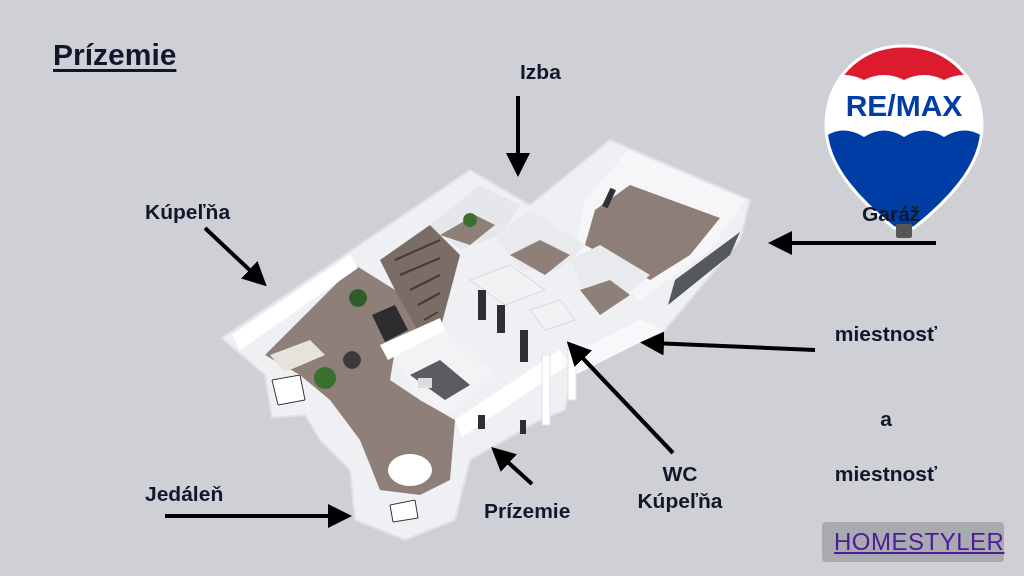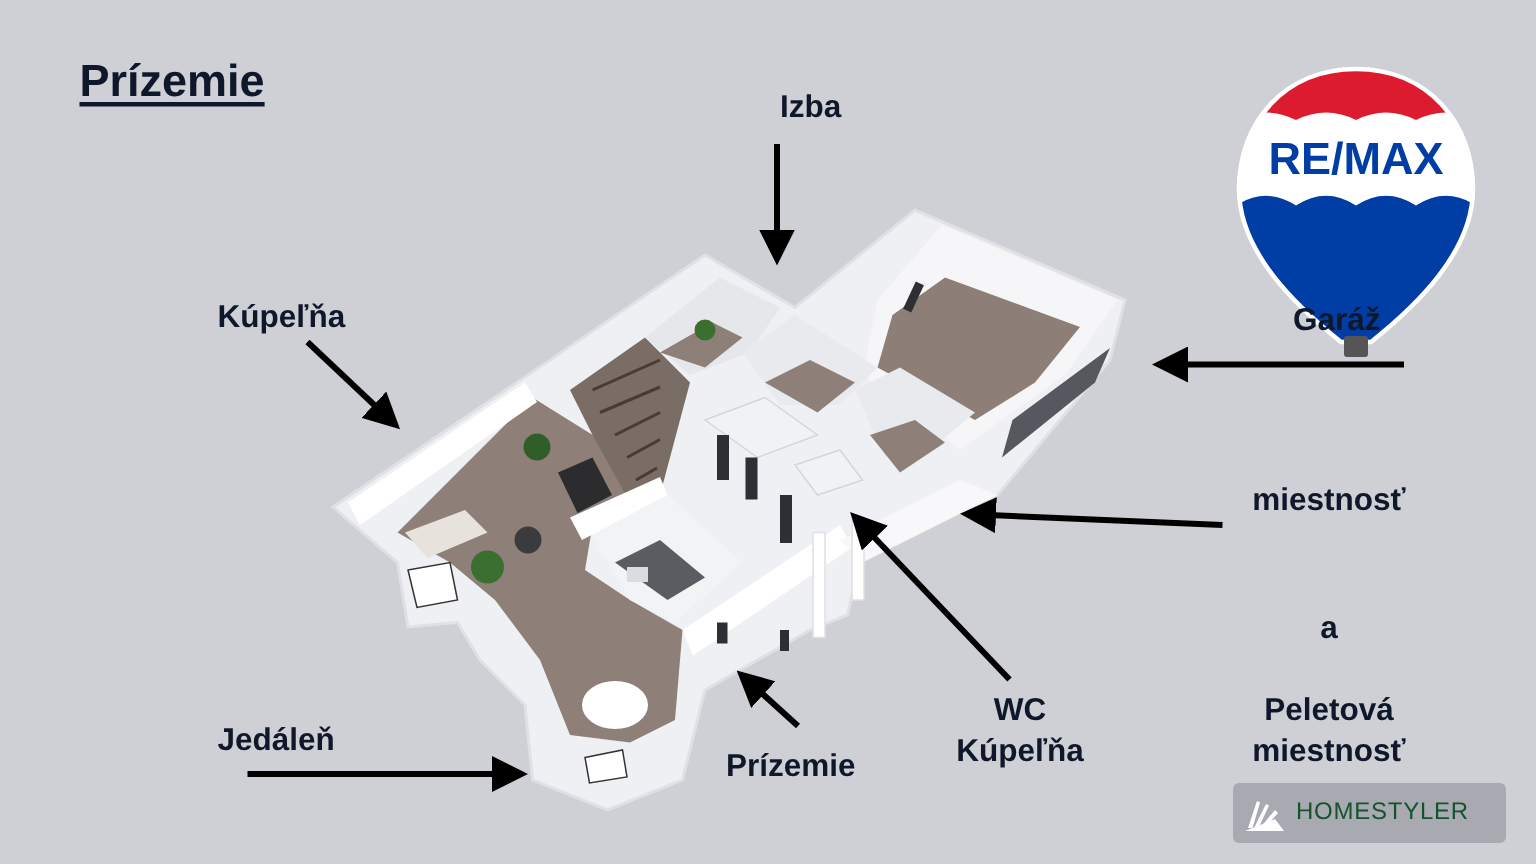--- a/index.html
+++ b/index.html
@@ -3,21 +3,21 @@
 <meta charset="utf-8">
 <style>
   html,body{margin:0;padding:0;}
   body{width:1024px;height:576px;overflow:hidden;background:#cfd0d6;font-family:"Liberation Sans",sans-serif;position:relative;}
   .title{position:absolute;left:53px;top:38px;font-size:30px;font-weight:bold;color:#0f172a;text-decoration:underline;text-underline-offset:4px;text-decoration-thickness:3px;}
   .lbl{position:absolute;font-weight:bold;color:#0f172a;font-size:21px;line-height:27px;}
   .center{text-align:center;}
   svg.overlay{position:absolute;left:0;top:0;}
   .balloon{position:absolute;left:824px;top:42px;width:160px;height:200px;}
   .hs{position:absolute;left:822px;top:522px;width:182px;height:40px;background:#a9aab1;border-radius:4px;display:flex;align-items:center;}
-  .hs-text{color:#14532d;font-size:16px;letter-spacing:0.5px;margin-left:6px;}
+  .hs-text{color:#4c1d95;font-size:24px;letter-spacing:0.5px;margin-left:6px;text-decoration:underline;}
 </style>
 </head>
 <body>
 
 <div class="title">Prízemie</div>
 
 <svg class="overlay" width="1024" height="576">
 
   <g>
 
@@ -123,21 +123,20 @@
 
 <div class="lbl" style="left:520px;top:58px;">Izba</div>
 <div class="lbl" style="left:145px;top:198px;">Kúpeľňa</div>
 <div class="lbl" style="left:862px;top:200px;">Garáž</div>
 
 <div class="lbl center" style="left:815px;top:320px;width:142px;">
   <div>miestnosť</div>
 </div>
 <div class="lbl center" style="left:815px;top:405px;width:142px;">a</div>
 <div class="lbl center" style="left:815px;top:460px;width:142px;">
-  <div>Peletová</div>
   <div>miestnosť</div>
 </div>
 
 <div class="lbl center" style="left:615px;top:460px;width:130px;">
   <div>WC</div>
   <div>Kúpeľňa</div>
 </div>
 <div class="lbl" style="left:484px;top:497px;">Prízemie</div>
 <div class="lbl" style="left:145px;top:480px;text-align:right;">Jedáleň</div>
 

